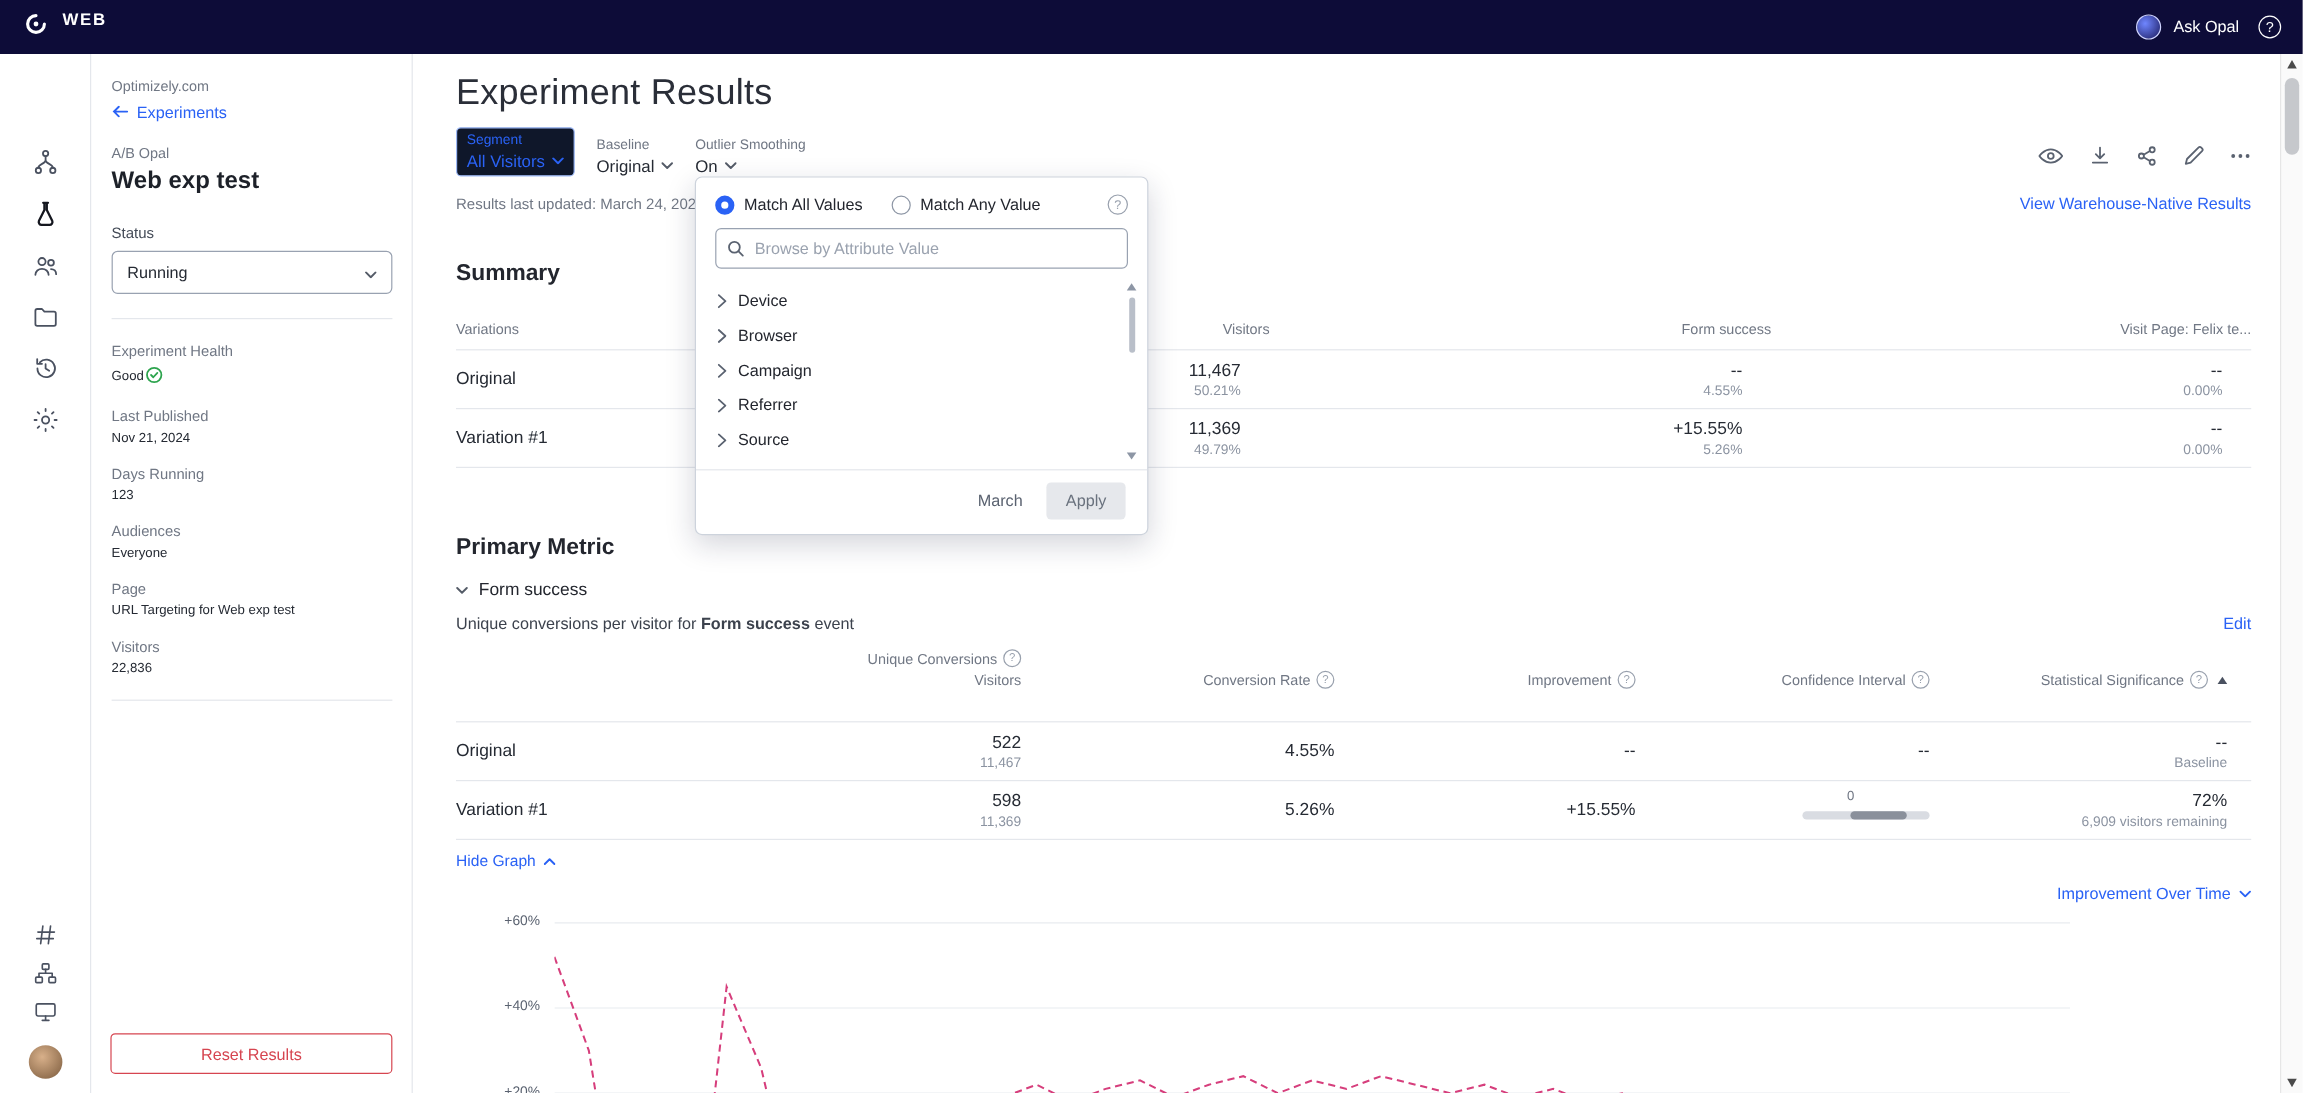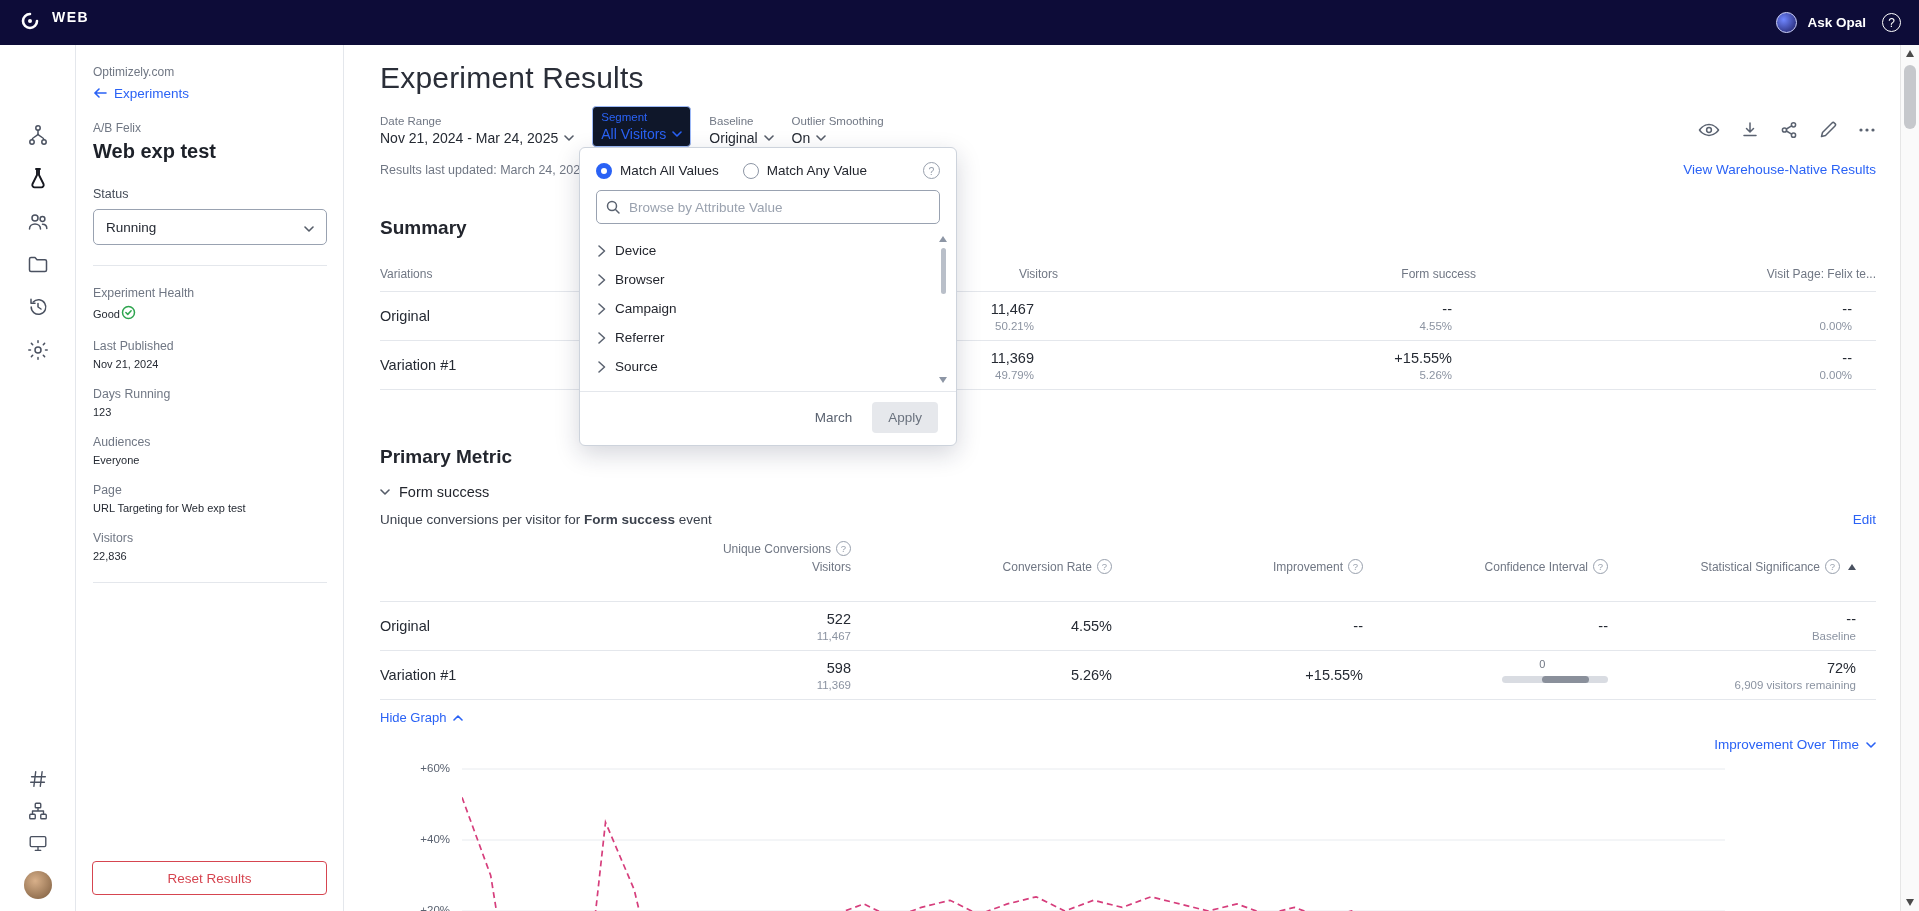--- a/index.html
+++ b/index.html
@@ -11,21 +11,21 @@
   body { font-family:"Liberation Sans", sans-serif; background:#fff; color:var(--text); position:relative; }
 
   
   .topbar { position:absolute; top:0; left:0; width:1919px; height:45px; background:var(--navy);
             display:flex; align-items:center; padding:0 18px; z-index:70; }
   .logo-area { display:flex; gap:10px; cursor:pointer; }
   .brand { color:#fff; font-size:14px; font-weight:bold; letter-spacing:1.5px; }
   .topbar-right { margin-left:auto; display:flex; align-items:center; gap:10px; }
   .opal-avatar { width:21px; height:21px; border-radius:50%; cursor:pointer;
                  background:radial-gradient(circle at 35% 35%, #6f86ff, #1b1a5e); border:1.5px solid #cfd4ff; }
-  .opal-label { color:#fff; font-size:13.5px; font-weight:bold; cursor:pointer; }
+  .opal-label { color:#fff; font-size:13.5px; font-weight:normal; cursor:pointer; }
   .help-circle { width:19px; height:19px; border-radius:50%; border:1.5px solid #fff; color:#fff;
                  font-size:12px; display:flex; align-items:center; justify-content:center; cursor:pointer; margin-left:6px; }
   .help-circle::after { content:"?"; }
 
   
   .rail { position:absolute; top:45px; left:0; width:76px; height:866px; background:#fff;
           border-right:1px solid var(--border); display:flex; flex-direction:column; align-items:center;
           padding-top:78px; gap:19px; z-index:55; }
   .rail-item { width:24px; height:24px; cursor:pointer; display:flex; align-items:center; justify-content:center; }
   .rail-item svg { width:24px; height:24px; stroke:#4a5160; fill:none; stroke-width:1.5; stroke-linecap:round; stroke-linejoin:round; }
@@ -251,21 +251,21 @@
 <aside class="sidebar">
   <div class="side-site">Optimizely.com</div>
   <div class="side-back">
     <span>
       <svg width="14" height="10" viewBox="0 0 14 10">
           <path d="M6 1L2 5l4 4M2 5h11"></path>
         </svg>
     </span>
     <span>Experiments</span>
   </div>
-  <div class="side-type">A/B Felix</div>
+  <div class="side-type">A/B Opal</div>
   <div class="side-name">Web exp test</div>
   <div class="side-status-label">Status</div>
   <div class="side-select">
     <span>Running</span>
     <span>
       <svg class="chev" viewBox="0 0 10 6">
           <polyline points="1,1 5,5 9,1"></polyline>
         </svg>
     </span>
   </div>
@@ -305,29 +305,20 @@
   </div>
   <div class="side-divider"></div>
 
   <button class="reset-btn">Reset Results</button>
 </aside>
 
 <main class="main">
   <h1 class="page-title">Experiment Results</h1>
 
   <div class="filter-row">
-    <div class="filter">
-      <div class="f-label">Date Range</div>
-      <div class="f-value">
-          <span>Nov 21, 2024 - Mar 24, 2025</span>
-        <svg class="chev" viewBox="0 0 10 6">
-            <polyline points="1,1 5,5 9,1"></polyline>
-          </svg>
-      </div>
-    </div>
     <div class="filter active">
       <div class="f-label">Segment</div>
       <div class="f-value">
           <span>All Visitors</span>
         <svg class="chev" viewBox="0 0 10 6">
             <polyline points="1,1 5,5 9,1"></polyline>
           </svg>
       </div>
     </div>
     <div class="filter">

